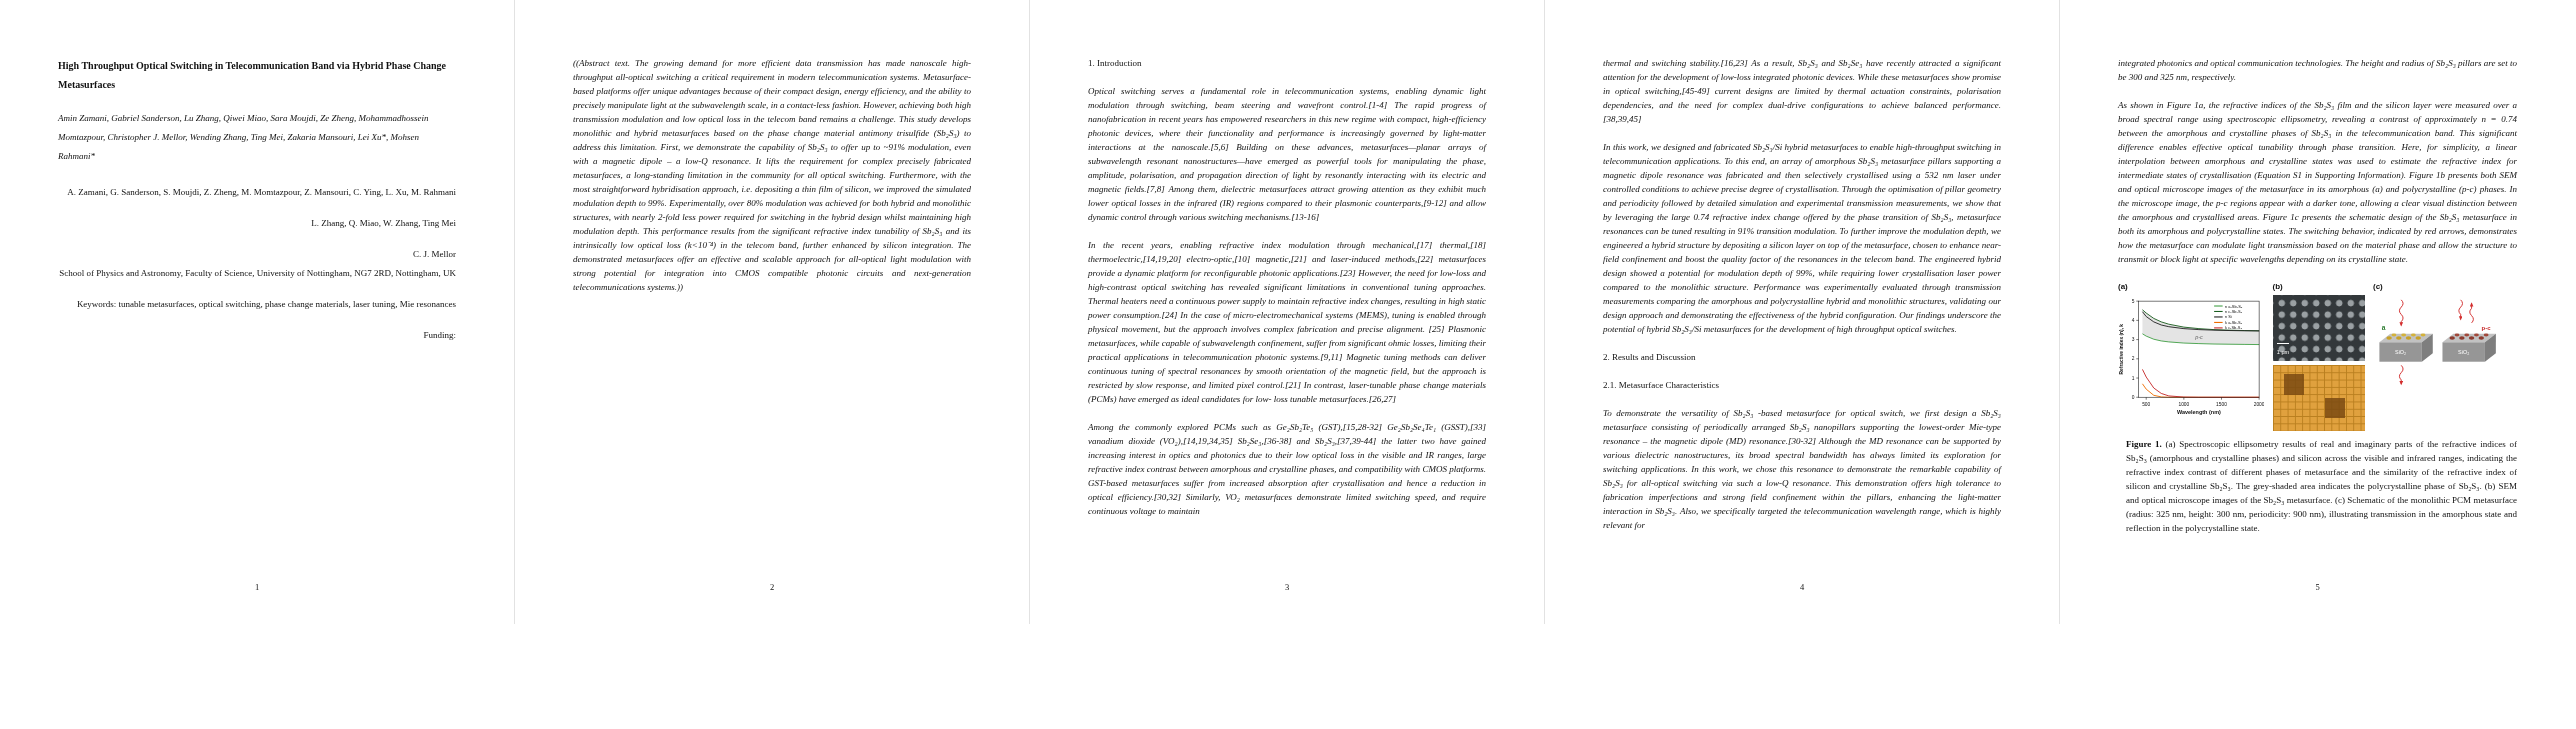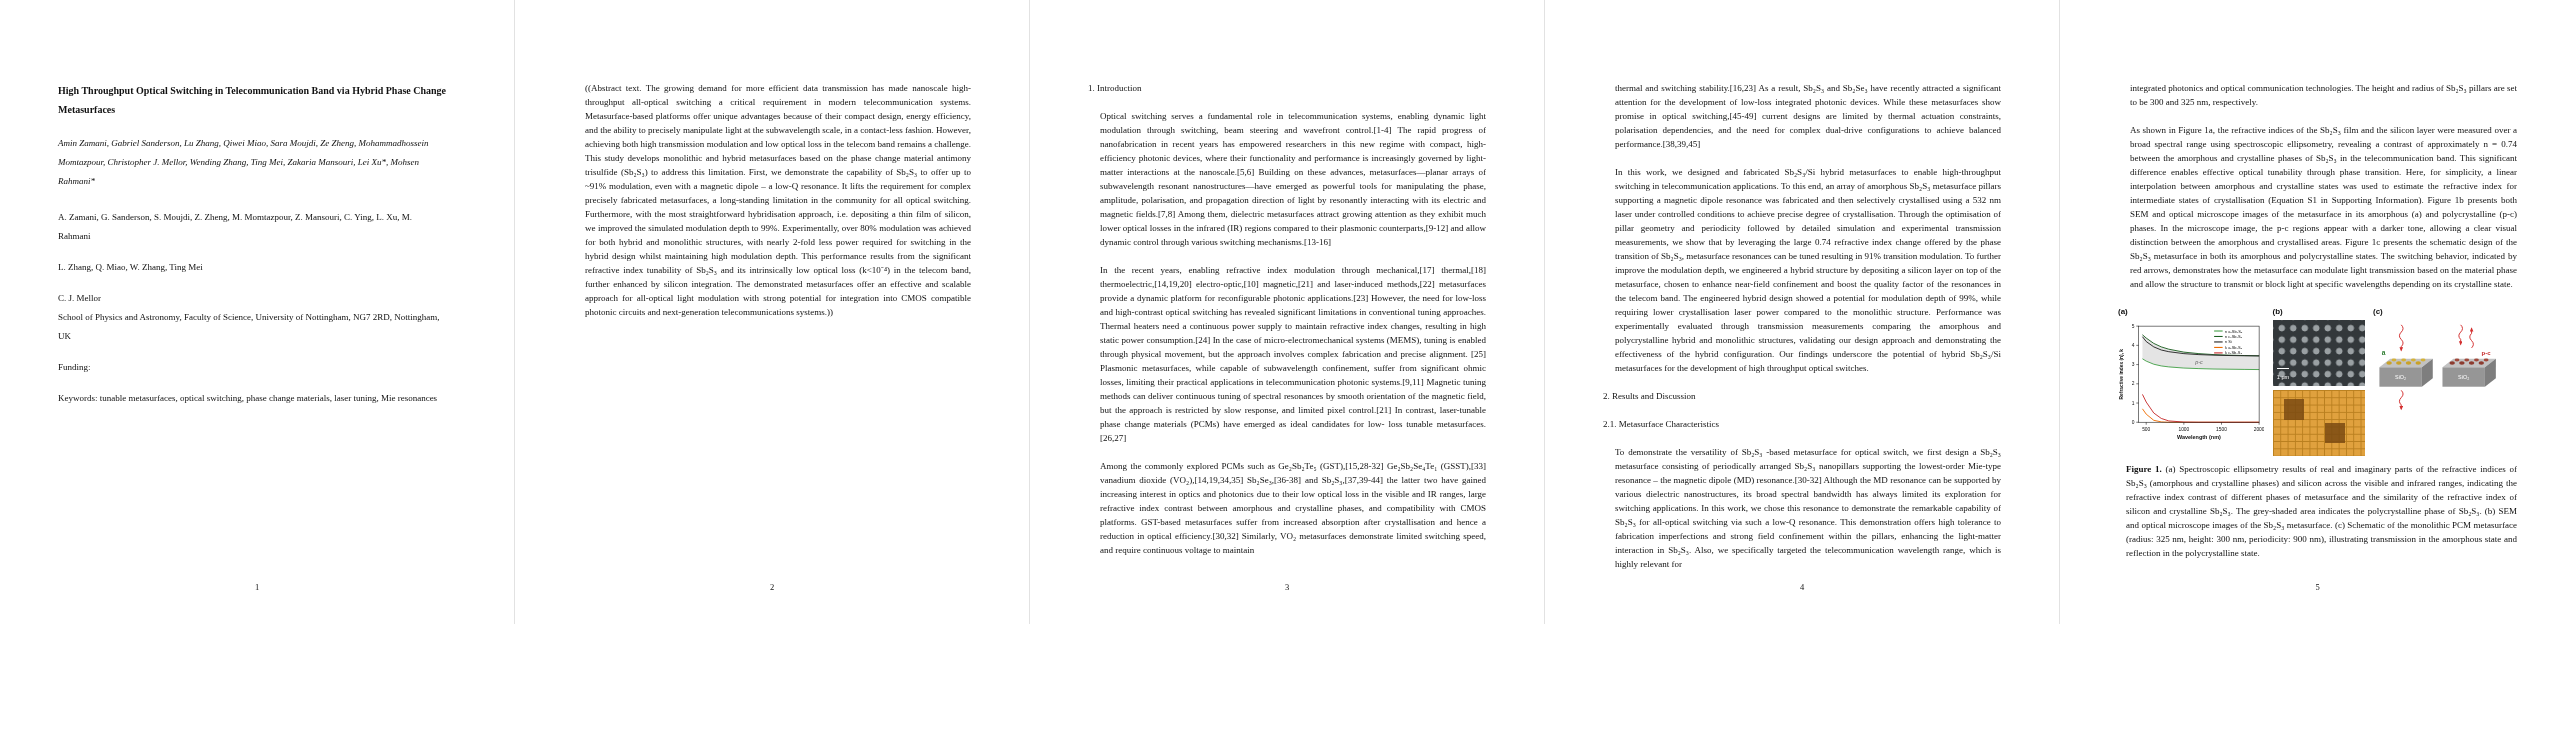--- a/index.html
+++ b/index.html
@@ -9,37 +9,37 @@
     background: #ffffff;
     font-family: "Liberation Serif", serif;
     color: #111;
   }
   .spread { display: flex; width: 2576px; height: 729px; background: #fff; }
   .page {
     position: relative;
     width: 515px; height: 624px;
     background: #fff;
     border-right: 0.6px solid #e2e2e2;
-    padding: 81px 58px 0 58px;
+    padding: 56px 58px 0 58px;
     overflow: hidden;
   }
   .page:last-child { border-right: none; }
   .body-text { font-size: 9px; line-height: 14px; text-align: justify; }
-  p.para { margin: 0 0 14px 12px; }
+  p.para { margin: 0 0 14px 0; font-style: italic; }
   .section-heading { font-weight: normal; margin: 0 0 14px 0; text-align: left; }
   .sub-heading { font-weight: normal; margin: 12px 0 14px 0; text-align: left; }
   .page-number {
     position: absolute; bottom: 32px; left: 0;
     width: 100%; text-align: center; font-size: 8.5px;
   }
   
   .fm { line-height: 19px; font-size: 9px; text-align: left; }
   .paper-title { font-weight: bold; font-size: 10px; margin: 0 0 14.6px 0; }
   .author-list { font-style: italic; margin: 0 0 17px 0; }
-  .fm-block { margin: 0 16px 12px 0; }
+  .fm-block { margin: 0 0 12px 0; text-align: right; }
   .fm-block p { margin: 0; }
   
   .figure { margin: 1.2px 0 6px 0; }
   .fig-row { display: flex; gap: 8.5px; align-items: flex-start; }
   .fig-panel { display: flex; flex-direction: column; }
   .panel-label {
     font-family: "Liberation Sans", sans-serif;
     font-weight: bold; font-size: 8px; margin-bottom: 1.2px;
   }
   svg text { font-family: "Liberation Sans", sans-serif; }
@@ -81,24 +81,24 @@
         <p>A. Zamani, G. Sanderson, S. Moujdi, Z. Zheng, M. Momtazpour, Z. Mansouri, C. Ying, L. Xu, M. Rahmani</p>
       </div>
       <div class="fm-block">
         <p>L. Zhang, Q. Miao, W. Zhang, Ting Mei</p>
       </div>
       <div class="fm-block">
         <p>C. J. Mellor</p>
         <p>School of Physics and Astronomy, Faculty of Science, University of Nottingham, NG7 2RD, Nottingham, UK</p>
       </div>
       <div class="fm-block">
+        <p>Keywords: tunable metasurfaces, optical switching, phase change materials, laser tuning, Mie resonances</p>
+      </div>
+      <div class="fm-block">
         <p>Funding:</p>
-      </div>
-      <div class="fm-block">
-        <p>Keywords: tunable metasurfaces, optical switching, phase change materials, laser tuning, Mie resonances</p>
       </div>
     </div>
     <div class="page-number">1</div>
   </section>
 
   <section class="page">
     <div class="body-text">
       <p class="para">((Abstract text. The growing demand for more efficient data transmission has made nanoscale high-throughput all-optical switching a critical requirement in modern telecommunication systems. Metasurface-based platforms offer unique advantages because of their compact design, energy efficiency, and the ability to precisely manipulate light at the subwavelength scale, in a contact-less fashion. However, achieving both high transmission modulation and low optical loss in the telecom band remains a challenge. This study develops monolithic and hybrid metasurfaces based on the phase change material antimony trisulfide (Sb₂S₃) to address this limitation. First, we demonstrate the capability of Sb₂S₃ to offer up to ~91% modulation, even with a magnetic dipole – a low-Q resonance. It lifts the requirement for complex precisely fabricated metasurfaces, a long-standing limitation in the community for all optical switching. Furthermore, with the most straightforward hybridisation approach, i.e. depositing a thin film of silicon, we improved the simulated modulation depth to 99%. Experimentally, over 80% modulation was achieved for both hybrid and monolithic structures, with nearly 2-fold less power required for switching in the hybrid design whilst maintaining high modulation depth. This performance results from the significant refractive index tunability of Sb₂S₃ and its intrinsically low optical loss (k&lt;10⁻⁴) in the telecom band, further enhanced by silicon integration. The demonstrated metasurfaces offer an effective and scalable approach for all-optical light modulation with strong potential for integration into CMOS compatible photonic circuits and next-generation telecommunications systems.))</p>
     </div>
     <div class="page-number">2</div>

